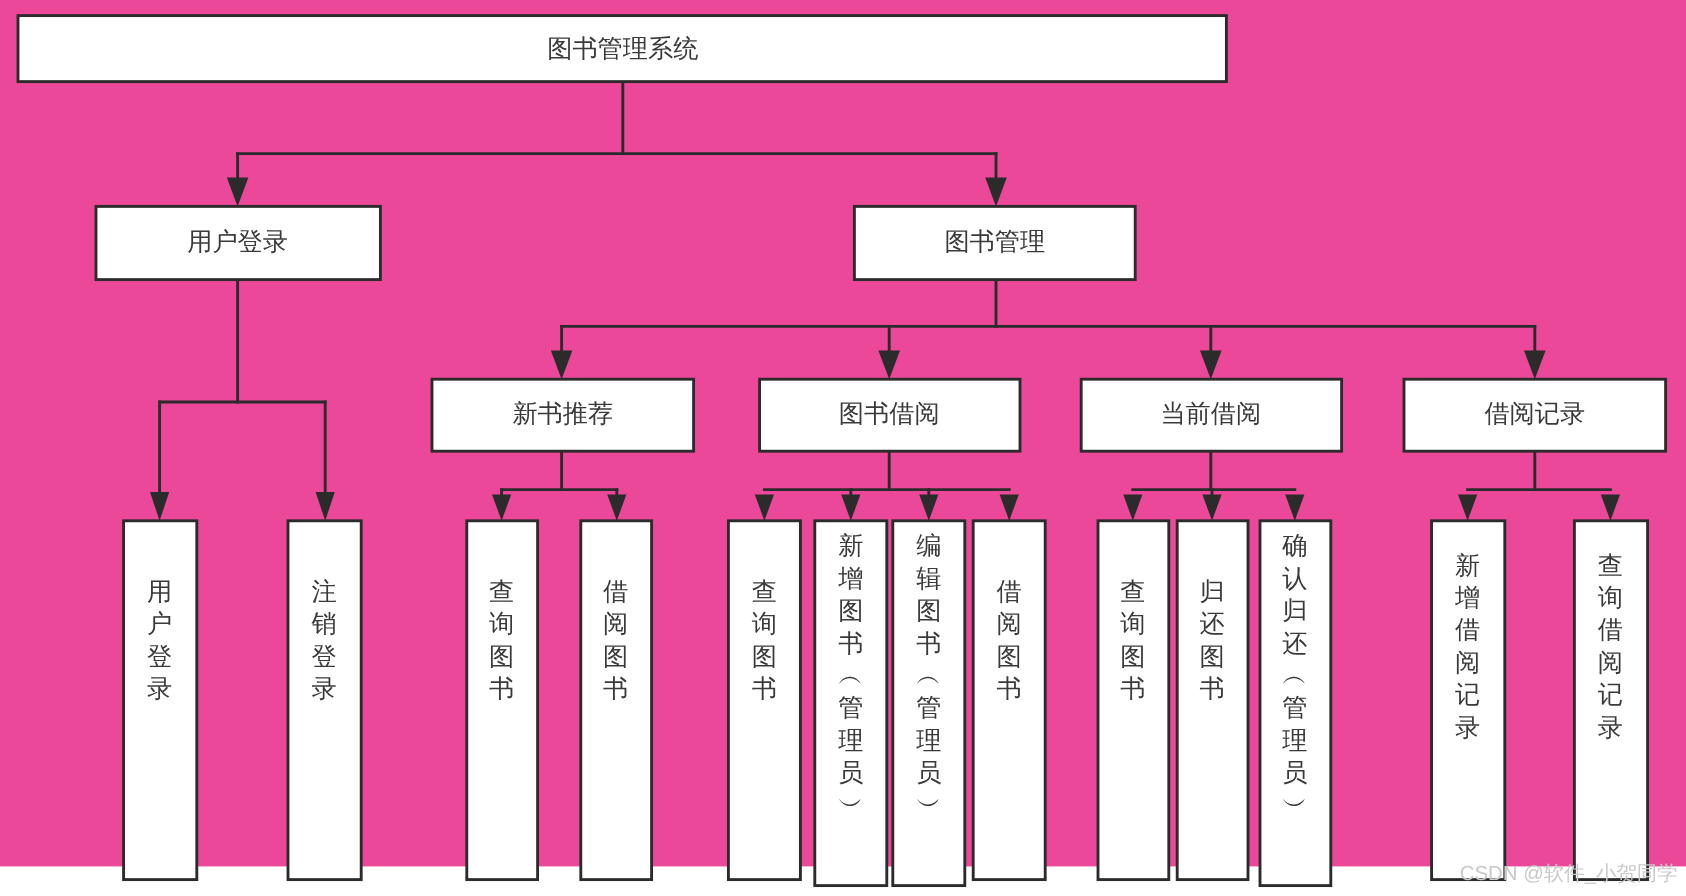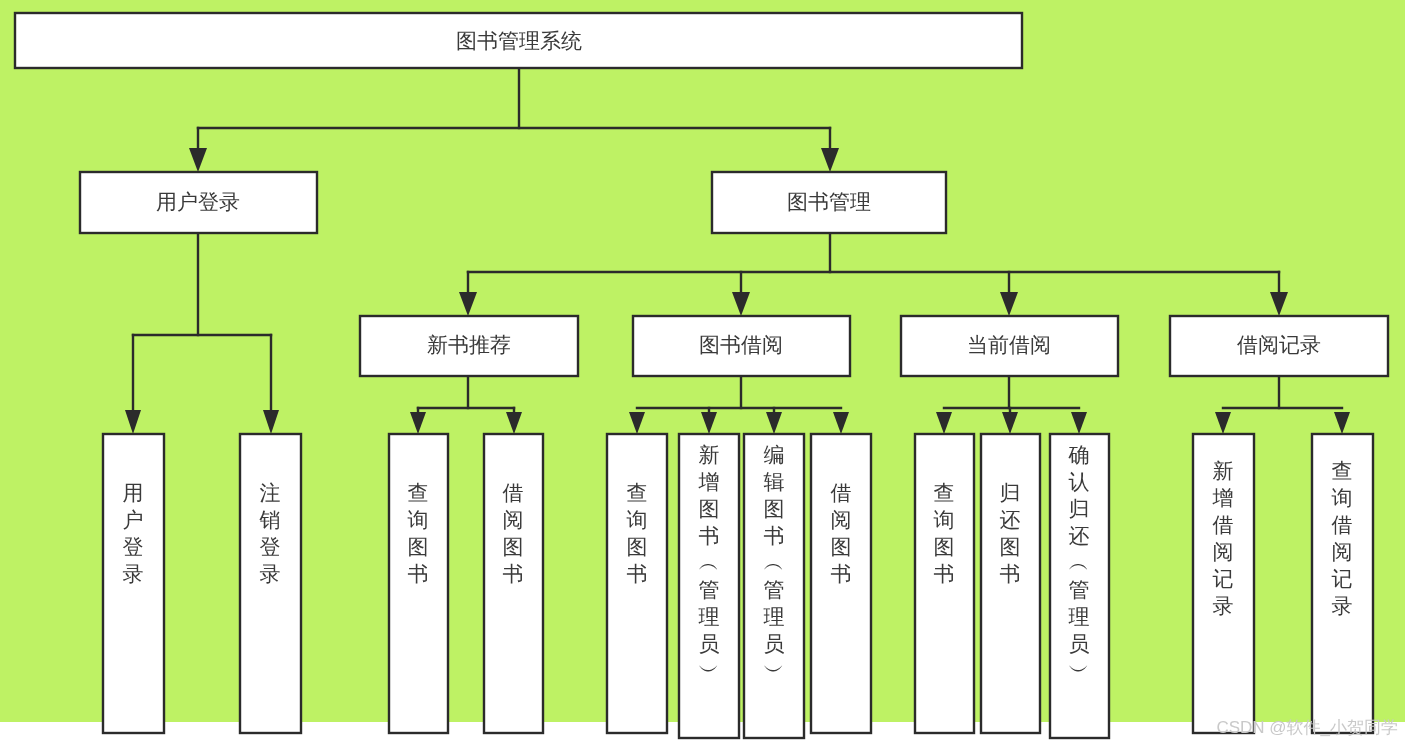--- a/index.html
+++ b/index.html
@@ -12,21 +12,21 @@
     width: 1405px;
     height: 747px;
     font-family: "Liberation Sans", "DejaVu Sans", sans-serif;
     overflow: hidden;
     position: relative;
   }
   #diagram-root {
     position: relative;
     width: 1405px;
     height: 722px;
-    background: #bef264;
+    background: #ec4899;
   }
   svg#tree-svg {
     position: absolute;
     left: 0;
     top: 0;
     width: 1405px;
     height: 747px;
     display: block;
   }
   .node-box {

